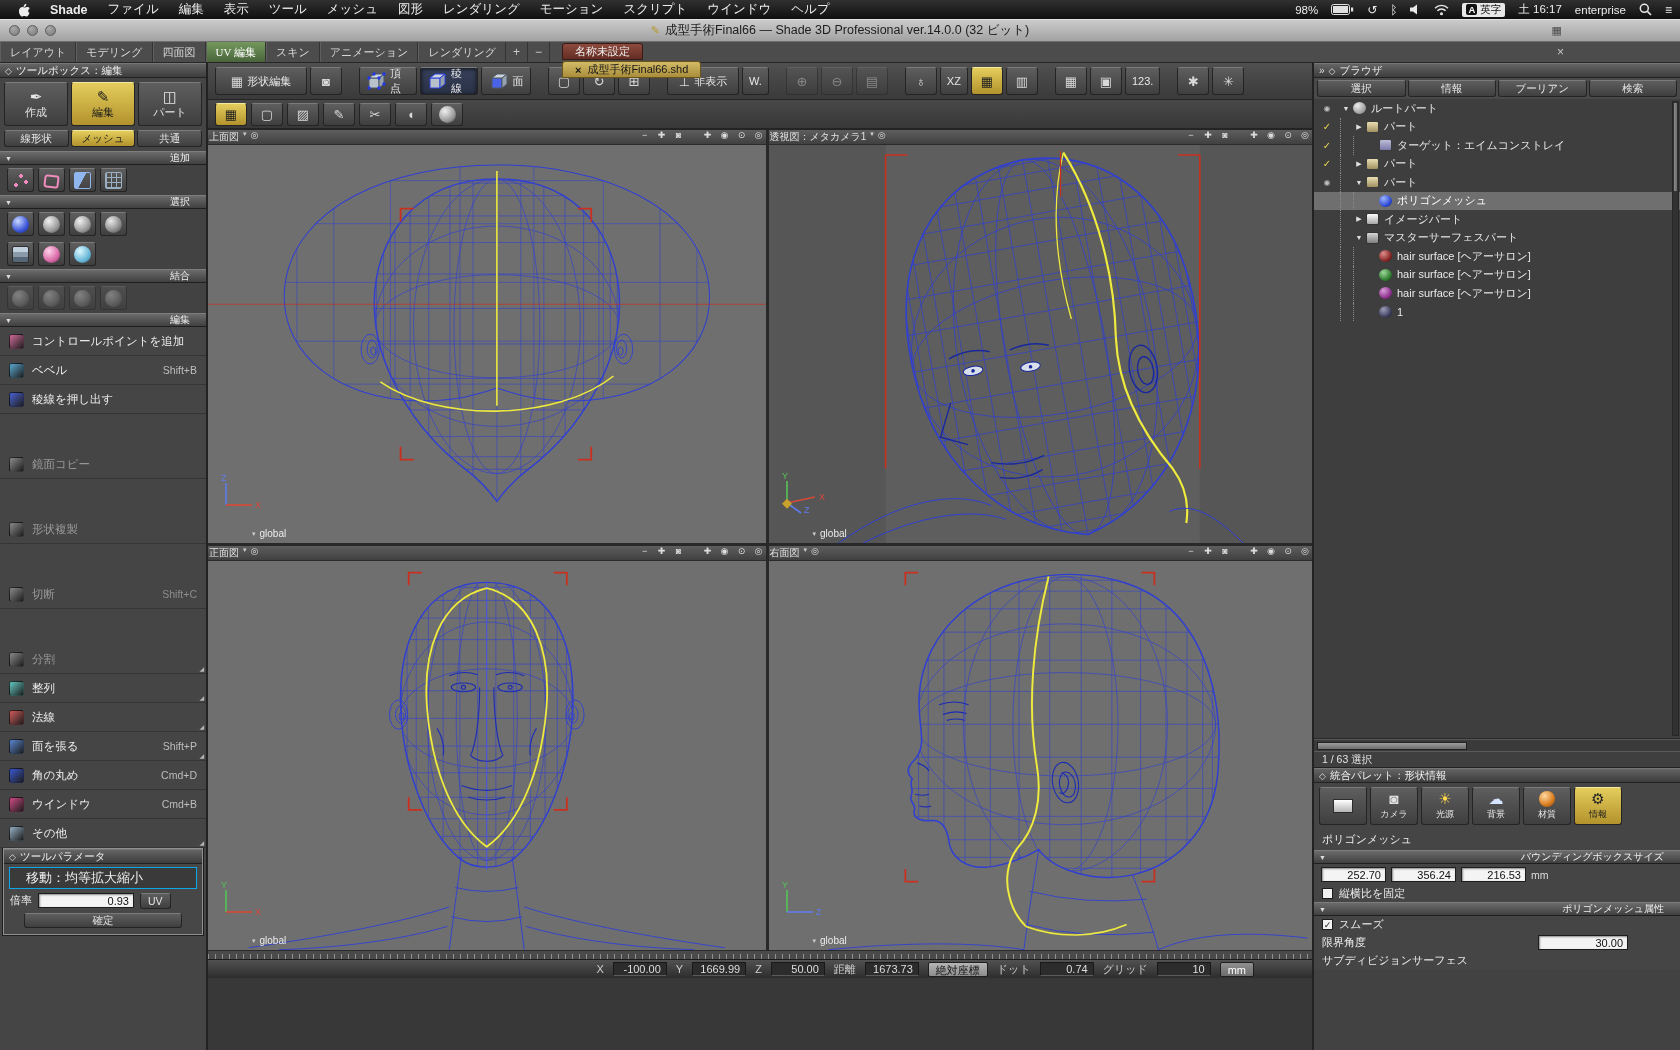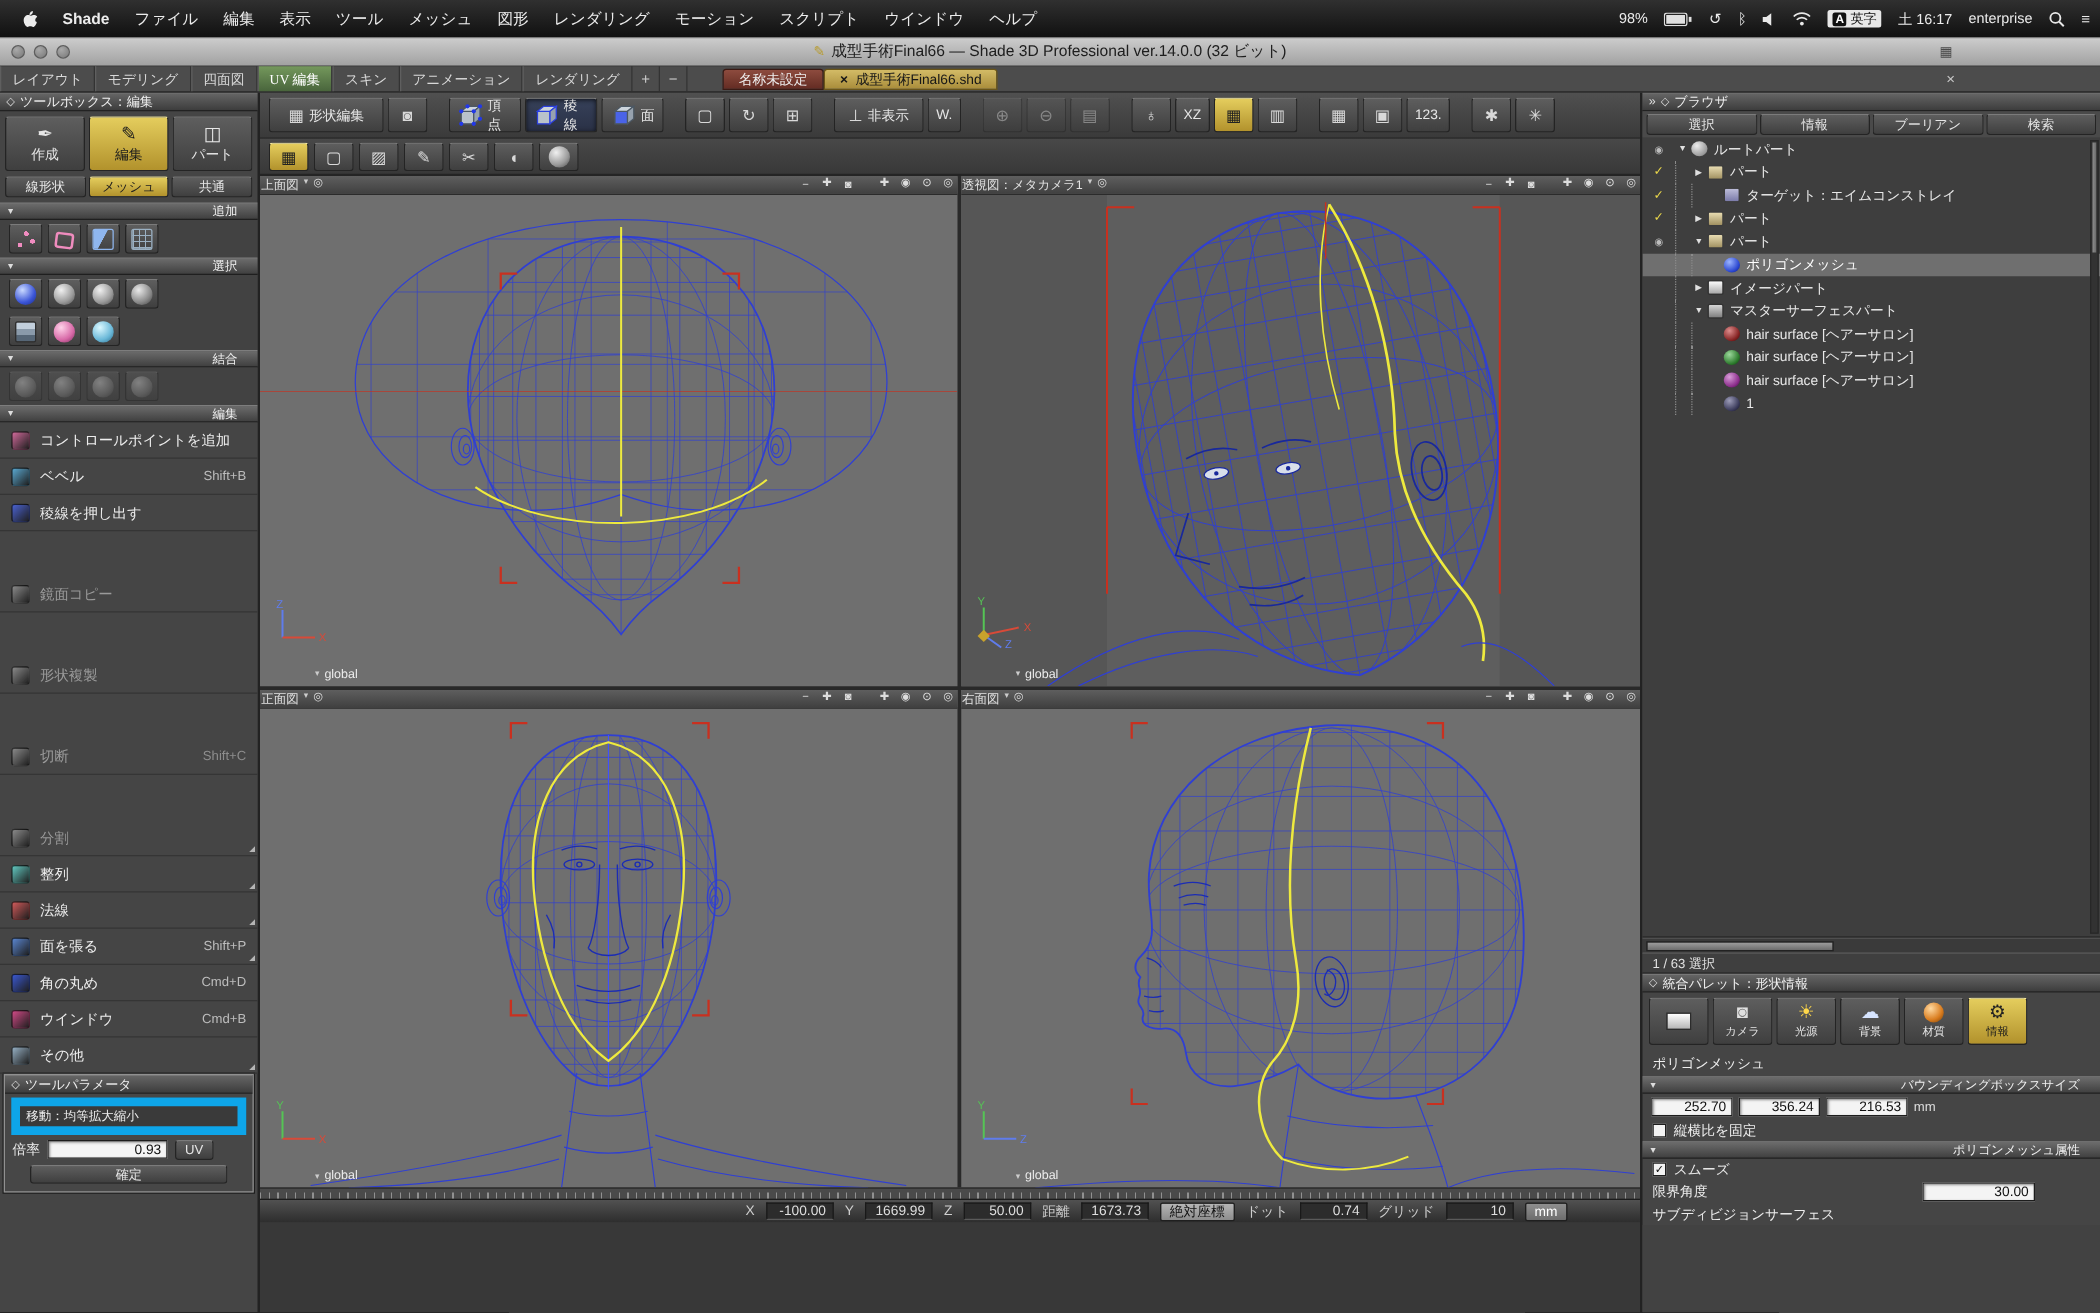--- a/index.html
+++ b/index.html
@@ -1,20 +1,20 @@
 <!DOCTYPE html>
 <html><head>
 <meta charset="utf-8">
 <style>
 *{margin:0;padding:0;box-sizing:border-box;font-family:"Liberation Sans","DejaVu Sans",sans-serif;}
 html,body{width:1680px;height:1050px;overflow:hidden;background:#141414;}
 #app{width:1680px;height:1050px;display:flex;flex-direction:column;position:relative;}
 
 
-.menubar{height:30px;background:linear-gradient(#303030,#101010);color:#ececec;display:flex;align-items:center;font-size:12.5px;padding:0 8px;flex:none;}
+.menubar{height:19px;background:linear-gradient(#303030,#101010);color:#ececec;display:flex;align-items:center;font-size:12.5px;padding:0 8px;flex:none;}
 .apple{display:flex;align-items:center;padding:0 10px;}
 .mitem{padding:0 10px;white-space:nowrap;}
 .appname{font-weight:bold;padding:0 10px;}
 .mbright{margin-left:auto;display:flex;align-items:center;gap:13px;font-size:11.5px;}
 .mbi{display:flex;align-items:center;color:#ececec;font-size:12px;}
 .inputbadge{background:#e8e8e8;color:#111;border-radius:2px;padding:0 4px;display:flex;gap:3px;font-size:10.5px;align-items:center;height:14px;}
 .inputbadge b{background:#111;color:#fff;padding:0 2px;border-radius:2px;font-size:9.5px;}
 
 
 .titlebar{height:23px;background:linear-gradient(#cicaca,#a6a6a6);background:linear-gradient(#cbcbcb,#a2a2a2);border-top:1px solid #e0e0e0;border-bottom:1px solid #6e6e6e;display:flex;align-items:center;position:relative;color:#1d1d1d;font-size:12.5px;flex:none;}
@@ -23,21 +23,21 @@
 .title-text{position:absolute;left:0;right:0;text-align:center;display:flex;justify-content:center;align-items:center;gap:5px;}
 .doc-icon{color:#b79b2e;font-size:11px;}
 .tb-widget{position:absolute;right:118px;color:#4a4a4a;font-size:11px;}
 
 
 .tabrow{height:21px;background:#4c4c4c;border-bottom:1px solid #262626;display:flex;align-items:stretch;position:relative;flex:none;}
 .wstabs{display:flex;align-items:stretch;}
 .wstab{display:flex;align-items:center;padding:0 9px;font-size:11px;color:#d8d8d8;border-right:1px solid #333;border-left:1px solid #5f5f5f;white-space:nowrap;font-family:Liberation Serif, serif;}
 .wstab.active{background:linear-gradient(#74985c,#49653c);color:#fff;}
 .wsbtn{display:flex;align-items:center;padding:0 7px;color:#ccc;font-size:12px;border-right:1px solid #333;}
-.filetabs{display:flex;align-items:center;margin-left:28px;}
+.filetabs{display:flex;align-items:flex-start;margin-left:12px;flex-direction:column;}
 .ftab{display:flex;align-items:center;gap:6px;padding:0 12px;font-size:11px;border-radius:3px 3px 0 0;margin-top:1px;}
 .ftab.red{background:linear-gradient(#8d4b3e,#642c23);color:#eee;border:1px solid #3a1a14;}
 .ftab.activef{background:linear-gradient(#d3bb66,#a98d3b);color:#171717;border:1px solid #6a5518;}
 .fx{font-weight:bold;}
 .tabrow-close{position:absolute;right:116px;top:3px;color:#c8c8c8;font-size:12px;}
 
 
 .main{flex:1;display:flex;min-height:0;}
 
 
@@ -72,21 +72,21 @@
 .i-join-a,.i-join-b,.i-join-c,.i-join-d{background:radial-gradient(circle at 35% 30%,#cfcfcf,#7d7d7d 60%,#383838);}
 #cmds{background:#454545;flex:none;}
 .cmd{height:29px;display:flex;align-items:center;gap:8px;padding:0 9px;border-bottom:1px solid #353535;font-size:11.5px;color:#ededed;position:relative;}
 .cmd.off{color:#9a9a9a;margin-top:36px;}
 .ci{width:15px;height:15px;border-radius:3px;border:1px solid rgba(0,0,0,.45);flex:none;}
 .sc{margin-left:auto;color:#bdbdbd;font-size:10.5px;}
 .cmd.off .sc{color:#8d8d8d;}
 .sub{position:absolute;right:2px;bottom:1px;font-size:6px;color:#b5b5b5;}
 .tbspacer{flex:1;}
 .params{margin:0 3px;border:1px solid #909090;box-shadow:0 0 0 1px #1e1e1e;background:#474747;flex:none;}
-.pmode{margin:3px 5px 2px;background:#3a3a3a;border:7px solid #0ea5e9;color:#efefef;font-size:10px;padding:1px 5px;}
+.pmode{margin:3px 5px 2px;background:#3a3a3a;border:1px solid #0ea5e9;color:#efefef;font-size:13px;padding:1px 16px;}
 .prow{display:flex;align-items:flex-start;gap:6px;padding:2px 6px;font-size:11px;color:#efefef;}
 .pinput{background:#f4f4f4;color:#111;border:1px solid #1d1d1d;box-shadow:inset 1px 1px 2px #8a8a8a;height:15px;font-size:11px;display:inline-flex;align-items:center;justify-content:flex-end;padding:0 4px;}
 .prate{width:96px;}
 .uvbtn{height:16px;padding:0 7px;font-size:10.5px;}
 .confirm{height:15px;margin:2px 20px 6px;font-size:10.5px;}
 .tbbottom{height:183px;flex:none;}
 
 
 .center{flex:1;display:flex;flex-direction:column;min-width:0;background:#3c3c3c;}
 .tbar1{height:37px;display:flex;align-items:center;gap:3px;padding:0 7px;background:linear-gradient(#505050,#3a3a3a);border-bottom:1px solid #252525;flex:none;}

